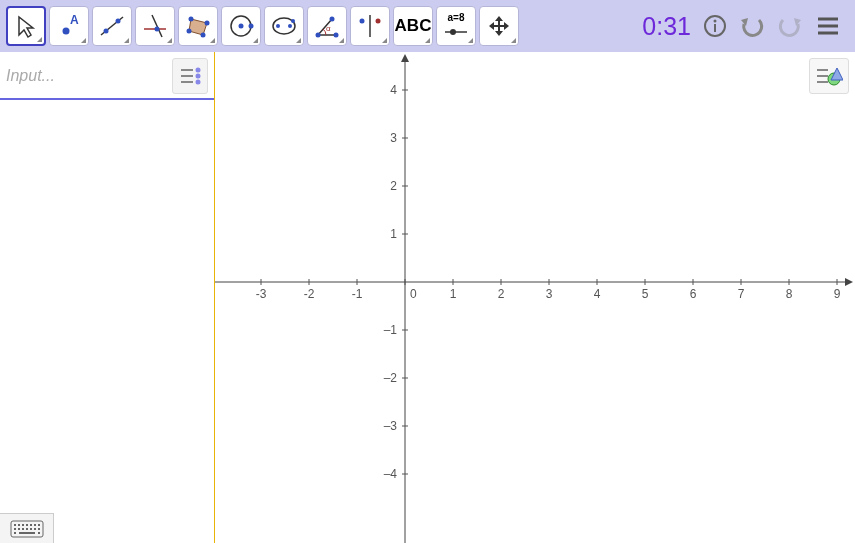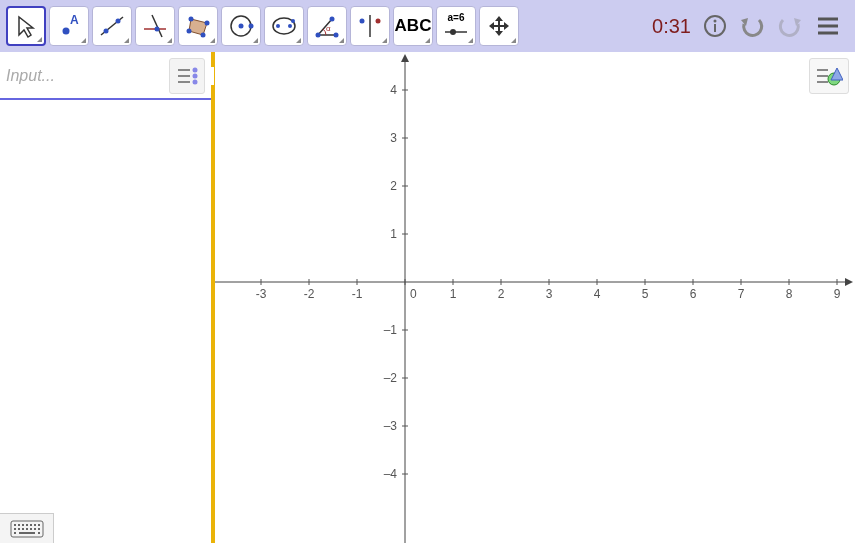--- a/index.html
+++ b/index.html
@@ -29,28 +29,28 @@
     width: 0; height: 0;
     border-left: 5px solid transparent;
     border-bottom: 5px solid #888;
   }
   
   .toolbar-right {
     margin-left: auto;
     display: flex; align-items: center; gap: 12px;
     padding-right: 8px;
   }
-  .timer { font-size: 20px; color: #7f1d1d; margin-left: 12px; }
+  .timer { font-size: 25px; color: #6d28d9; margin-left: 12px; }
   .icon-btn { cursor: pointer; display:flex; align-items:center; justify-content:center; }
   
   .main { display: flex; height: calc(543px - 52px); }
   
   .sidebar {
     width: 215px;
-    border-right: 4px solid #eab308;
+    border-right: 1px solid #eab308;
     position: relative;
     background: #fff;
   }
   .input-row {
     display: flex; align-items: center;
     border-bottom: 2px solid #6666e0;
     padding: 8px 6px 6px 6px;
     height: 48px;
   }
   .input-field {
@@ -177,21 +177,21 @@
           <circle cx="7" cy="10" r="2.5" fill="#3050c0"></circle>
           <circle cx="23" cy="10" r="2.5" fill="#a03030"></circle>
         </svg>
         <div class="corner"></div>
       </div>
       <div class="tool-btn">
         <span style="font-size:17px;font-weight:bold">ABC</span>
         <div class="corner"></div>
       </div>
       <div class="tool-btn">
-        <div style="text-align:center"><div style="font-size:10px;font-weight:bold">a=6</div><svg width="26" height="10">
+        <div style="text-align:center"><div style="font-size:10px;font-weight:bold">a=8</div><svg width="26" height="10">
             <line x1="2" y1="5" x2="24" y2="5" stroke="#333" stroke-width="1.5"></line>
             <circle cx="10" cy="5" r="3" fill="#333"></circle>
           </svg></div>
         <div class="corner"></div>
       </div>
       <div class="tool-btn">
         <svg width="26" height="26">
           <path d="M 13 3 L 9 8 L 12 8 L 12 12 L 8 12 L 8 9 L 3 13 L 8 17 L 8 14 L 12 14 L 12 18 L 9 18 L 13 23 L 17 18 L 14 18 L 14 14 L 18 14 L 18 17 L 23 13 L 18 9 L 18 12 L 14 12 L 14 8 L 17 8 Z" fill="#333"></path>
         </svg>
         <div class="corner"></div>

